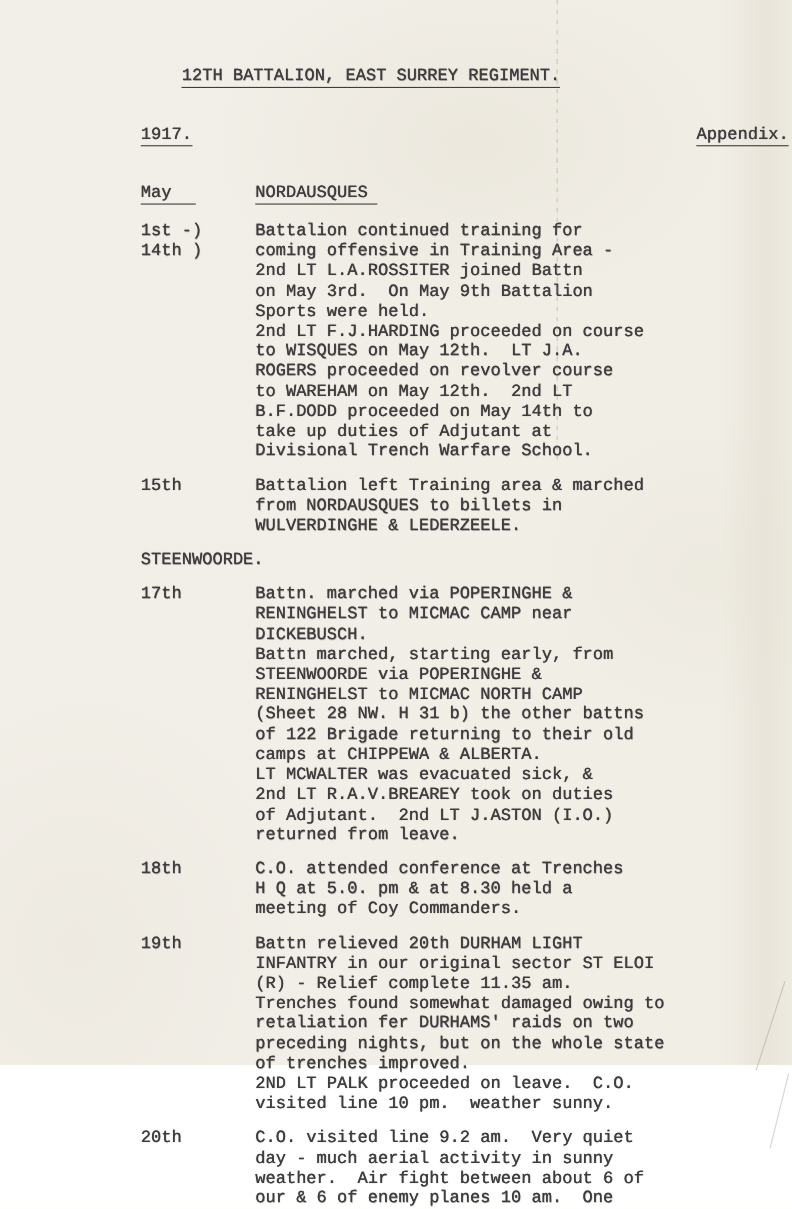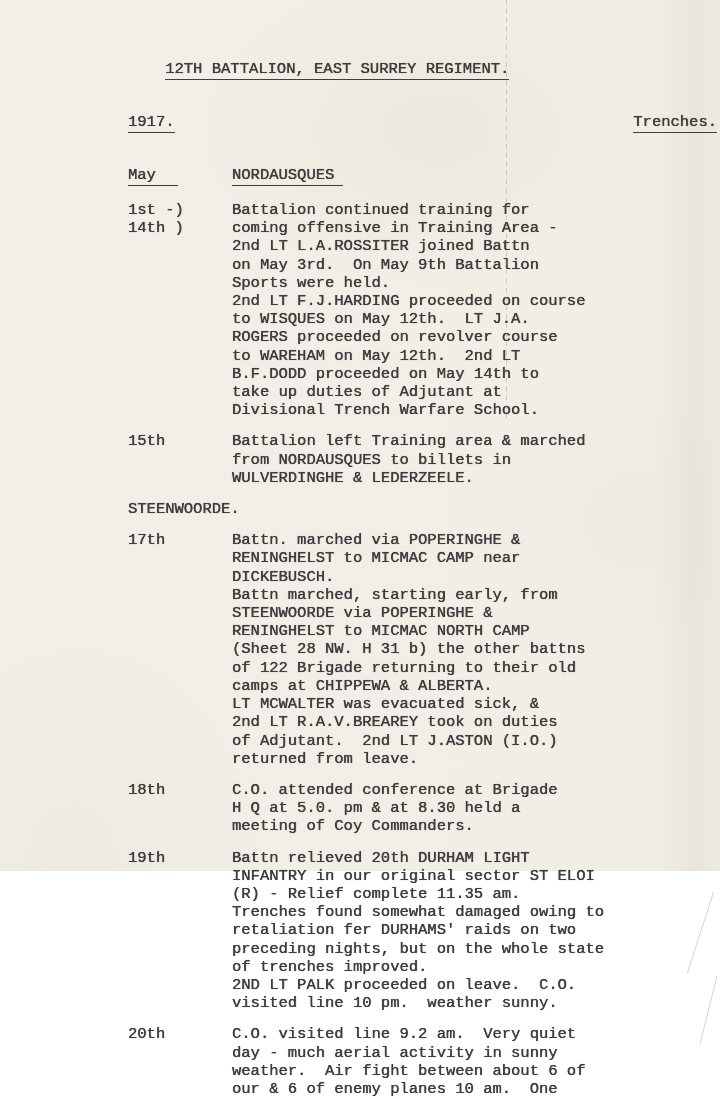--- a/index.html
+++ b/index.html
@@ -8,21 +8,21 @@
   }
   body {
     width: 720px;
     height: 1099px;
     overflow: hidden;
     font-family: "Liberation Mono", "DejaVu Sans Mono", monospace;
   }
   .page {
     position: relative;
     width: 720px;
-    height: 871px;
+    height: 968px;
     box-sizing: border-box;
     padding: 42px 0 0 128px;
     color: var(--ink, #3f3c3e);
     background:
       radial-gradient(ellipse 340px 220px at 430px 130px, rgba(221,215,199,0.28), transparent 70%),
       radial-gradient(ellipse 280px 340px at 70px 860px, rgba(223,217,203,0.22), transparent 70%),
       radial-gradient(ellipse 240px 200px at 640px 520px, rgba(226,221,207,0.25), transparent 70%),
       linear-gradient(to right, #f2efe8 0%, #f1eee6 91%, #e9e5da 96.5%, #edeadf 100%),
       var(--paper, #f1eee6);
     font-size: 15.5px;
@@ -91,34 +91,34 @@
   <div class="fold-line"></div>
   <div class="scratch s1"></div>
   <div class="scratch s2"></div>
 
   <div class="title-row">
     <span class="underline">12TH BATTALION, EAST SURREY REGIMENT.</span>
   </div>
 
   <div class="year-row">
     <span class="underline">1917.</span>
-    <span class="underline">Trenches.</span>
+    <span class="underline">Appendix.</span>
   </div>
 
   <div class="month-row">
     <div class="month-col">
       <span class="underline month-label">May</span>
     </div>
     <div>
       <span class="underline location-label">NORDAUSQUES</span>
     </div>
   </div>
 
   <div id="entries">
       <div class="entry"><div class="entry-date"><div>1st -)</div><div>14th )</div></div><div class="entry-text"><div class="line">Battalion continued training for</div><div class="line">coming offensive in Training Area -</div><div class="line">2nd LT L.A.ROSSITER joined Battn</div><div class="line">on May 3rd.  On May 9th Battalion</div><div class="line">Sports were held.</div><div class="line">2nd LT F.J.HARDING proceeded on course</div><div class="line">to WISQUES on May 12th.  LT J.A.</div><div class="line">ROGERS proceeded on revolver course</div><div class="line">to WAREHAM on May 12th.  2nd LT</div><div class="line">B.F.DODD proceeded on May 14th to</div><div class="line">take up duties of Adjutant at</div><div class="line">Divisional Trench Warfare School.</div></div></div>
       <div class="entry"><div class="entry-date"><div>15th</div></div><div class="entry-text"><div class="line">Battalion left Training area &amp; marched</div><div class="line">from NORDAUSQUES to billets in</div><div class="line">WULVERDINGHE &amp; LEDERZEELE.</div></div></div>
       <div class="entry"><div class="entry-text"><div class="line">STEENWOORDE.</div></div></div>
       <div class="entry"><div class="entry-date"><div>17th</div></div><div class="entry-text"><div class="line">Battn. marched via POPERINGHE &amp;</div><div class="line">RENINGHELST to MICMAC CAMP near</div><div class="line">DICKEBUSCH.</div><div class="line">Battn marched, starting early, from</div><div class="line">STEENWOORDE via POPERINGHE &amp;</div><div class="line">RENINGHELST to MICMAC NORTH CAMP</div><div class="line">(Sheet 28 NW. H 31 b) the other battns</div><div class="line">of 122 Brigade returning to their old</div><div class="line">camps at CHIPPEWA &amp; ALBERTA.</div><div class="line">LT MCWALTER was evacuated sick, &amp;</div><div class="line">2nd LT R.A.V.BREAREY took on duties</div><div class="line">of Adjutant.  2nd LT J.ASTON (I.O.)</div><div class="line">returned from leave.</div></div></div>
-      <div class="entry"><div class="entry-date"><div>18th</div></div><div class="entry-text"><div class="line">C.O. attended conference at Brigade</div><div class="line">H Q at 5.0. pm &amp; at 8.30 held a</div><div class="line">meeting of Coy Commanders.</div></div></div>
+      <div class="entry"><div class="entry-date"><div>18th</div></div><div class="entry-text"><div class="line">C.O. attended conference at Trenches</div><div class="line">H Q at 5.0. pm &amp; at 8.30 held a</div><div class="line">meeting of Coy Commanders.</div></div></div>
       <div class="entry"><div class="entry-date"><div>19th</div></div><div class="entry-text"><div class="line">Battn relieved 20th DURHAM LIGHT</div><div class="line">INFANTRY in our original sector ST ELOI</div><div class="line">(R) - Relief complete 11.35 am.</div><div class="line">Trenches found somewhat damaged owing to</div><div class="line">retaliation fer DURHAMS' raids on two</div><div class="line">preceding nights, but on the whole state</div><div class="line">of trenches improved.</div><div class="line">2ND LT PALK proceeded on leave.  C.O.</div><div class="line">visited line 10 pm.  weather sunny.</div></div></div>
       <div class="entry"><div class="entry-date"><div>20th</div></div><div class="entry-text"><div class="line">C.O. visited line 9.2 am.  Very quiet</div><div class="line">day - much aerial activity in sunny</div><div class="line">weather.  Air fight between about 6 of</div><div class="line">our &amp; 6 of enemy planes 10 am.  One</div></div></div>
     </div>
 </div>
 
 </body></html>

